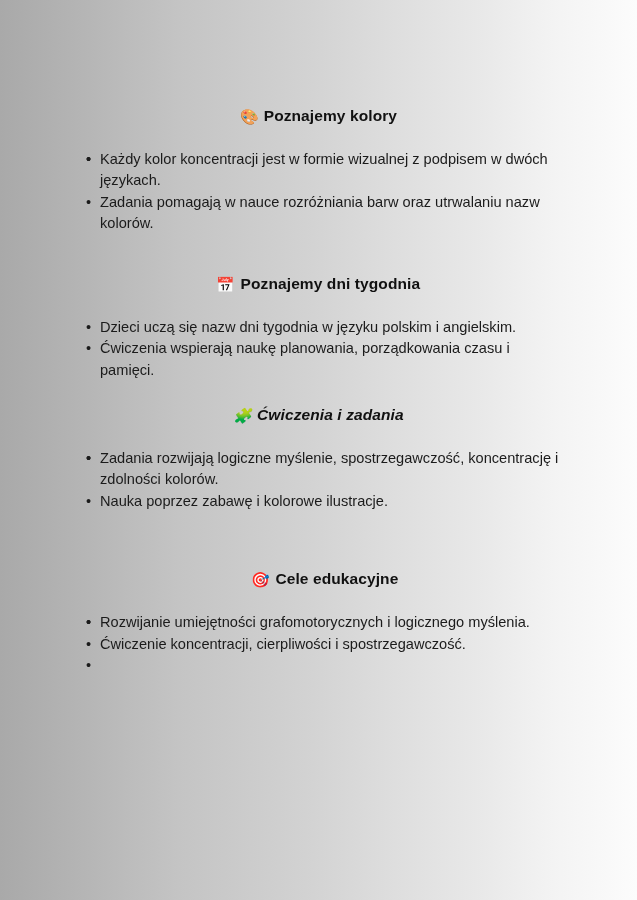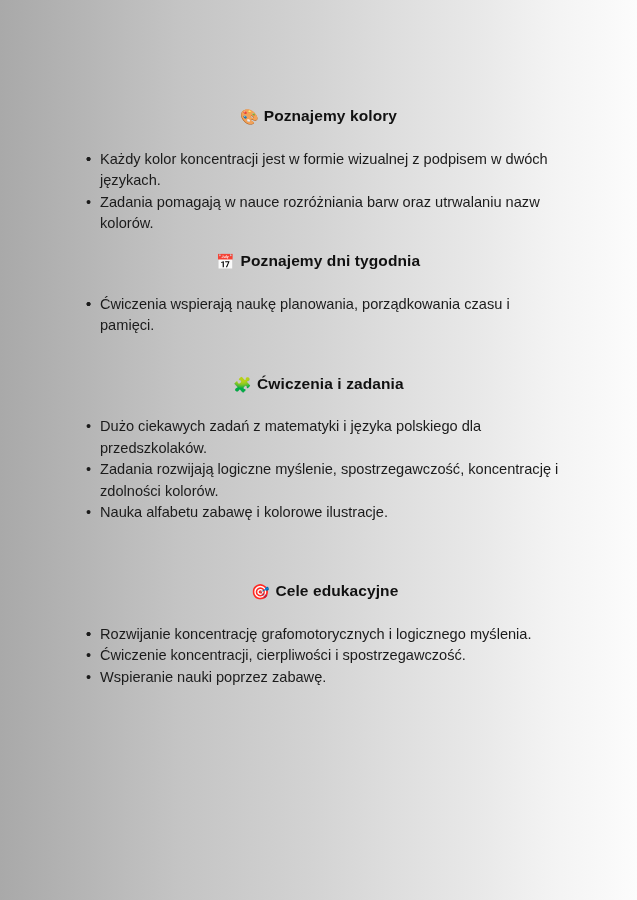--- a/index.html
+++ b/index.html
@@ -88,24 +88,24 @@
     text-align: left;
     color: #1b1b1b;
     font-size: 14.6px;
     line-height: 21.5px;
   }
 
   
   .sec-colors-heading { margin-top: 106px; }
   .sec-colors-list    { margin-top: 22px; }
 
-  .sec-days-heading   { margin-top: 16px; }
+  .sec-days-heading   { margin-top: 39px; }
   .sec-days-list      { margin-top: 22px; }
 
-  .sec-tasks-heading  { margin-top: 37px; }
+  .sec-tasks-heading  { margin-top: 24px; font-style: italic; }
   .sec-tasks-list     { margin-top: 22px; }
 
   .sec-goals-heading  { margin-top: 57px; margin-left: 13px; }
   .sec-goals-list     { margin-top: 22px; }
 </style>
 </head>
 <body>
 
 <div class="page">
   <div class="content">
@@ -129,65 +129,64 @@
       </ul>
     </div>
 
     <div class="section">
       <h2 class="section-heading sec-days-heading">
         <span class="heading-emoji">📅</span><span>Poznajemy dni tygodnia</span>
       </h2>
       <ul class="bullets sec-days-list">
         <li>
           <span class="bullet-dot">•</span>
+          <span>Dzieci uczą się nazw dni tygodnia w języku polskim i angielskim.</span>
         </li>
         <li>
           <span class="bullet-dot">•</span>
           <span>Ćwiczenia wspierają naukę planowania, porządkowania czasu i pamięci.</span>
         </li>
       </ul>
     </div>
 
     <div class="section">
       <h2 class="section-heading sec-tasks-heading">
         <span class="heading-emoji">🧩</span><span>Ćwiczenia i zadania</span>
       </h2>
       <ul class="bullets sec-tasks-list">
         <li>
           <span class="bullet-dot">•</span>
-          <span>Dużo ciekawych zadań z matematyki i języka polskiego dla przedszkolaków.</span>
         </li>
         <li>
           <span class="bullet-dot">•</span>
           <span>Zadania rozwijają logiczne myślenie, spostrzegawczość, koncentrację i zdolności kolorów.</span>
         </li>
         <li>
           <span class="bullet-dot">•</span>
-          <span>Nauka alfabetu zabawę i kolorowe ilustracje.</span>
+          <span>Nauka poprzez zabawę i kolorowe ilustracje.</span>
         </li>
       </ul>
     </div>
 
     <div class="section">
       <h2 class="section-heading sec-goals-heading">
         <span class="heading-emoji">🎯</span><span>Cele edukacyjne</span>
       </h2>
       <ul class="bullets sec-goals-list">
         <li>
           <span class="bullet-dot">•</span>
         </li>
         <li>
           <span class="bullet-dot">•</span>
-          <span>Rozwijanie koncentrację grafomotorycznych i logicznego myślenia.</span>
+          <span>Rozwijanie umiejętności grafomotorycznych i logicznego myślenia.</span>
         </li>
         <li>
           <span class="bullet-dot">•</span>
           <span>Ćwiczenie koncentracji, cierpliwości i spostrzegawczość.</span>
         </li>
         <li>
           <span class="bullet-dot">•</span>
-          <span>Wspieranie nauki poprzez zabawę.</span>
         </li>
       </ul>
     </div>
 
   </div>
 </div>
 
 </body></html>

